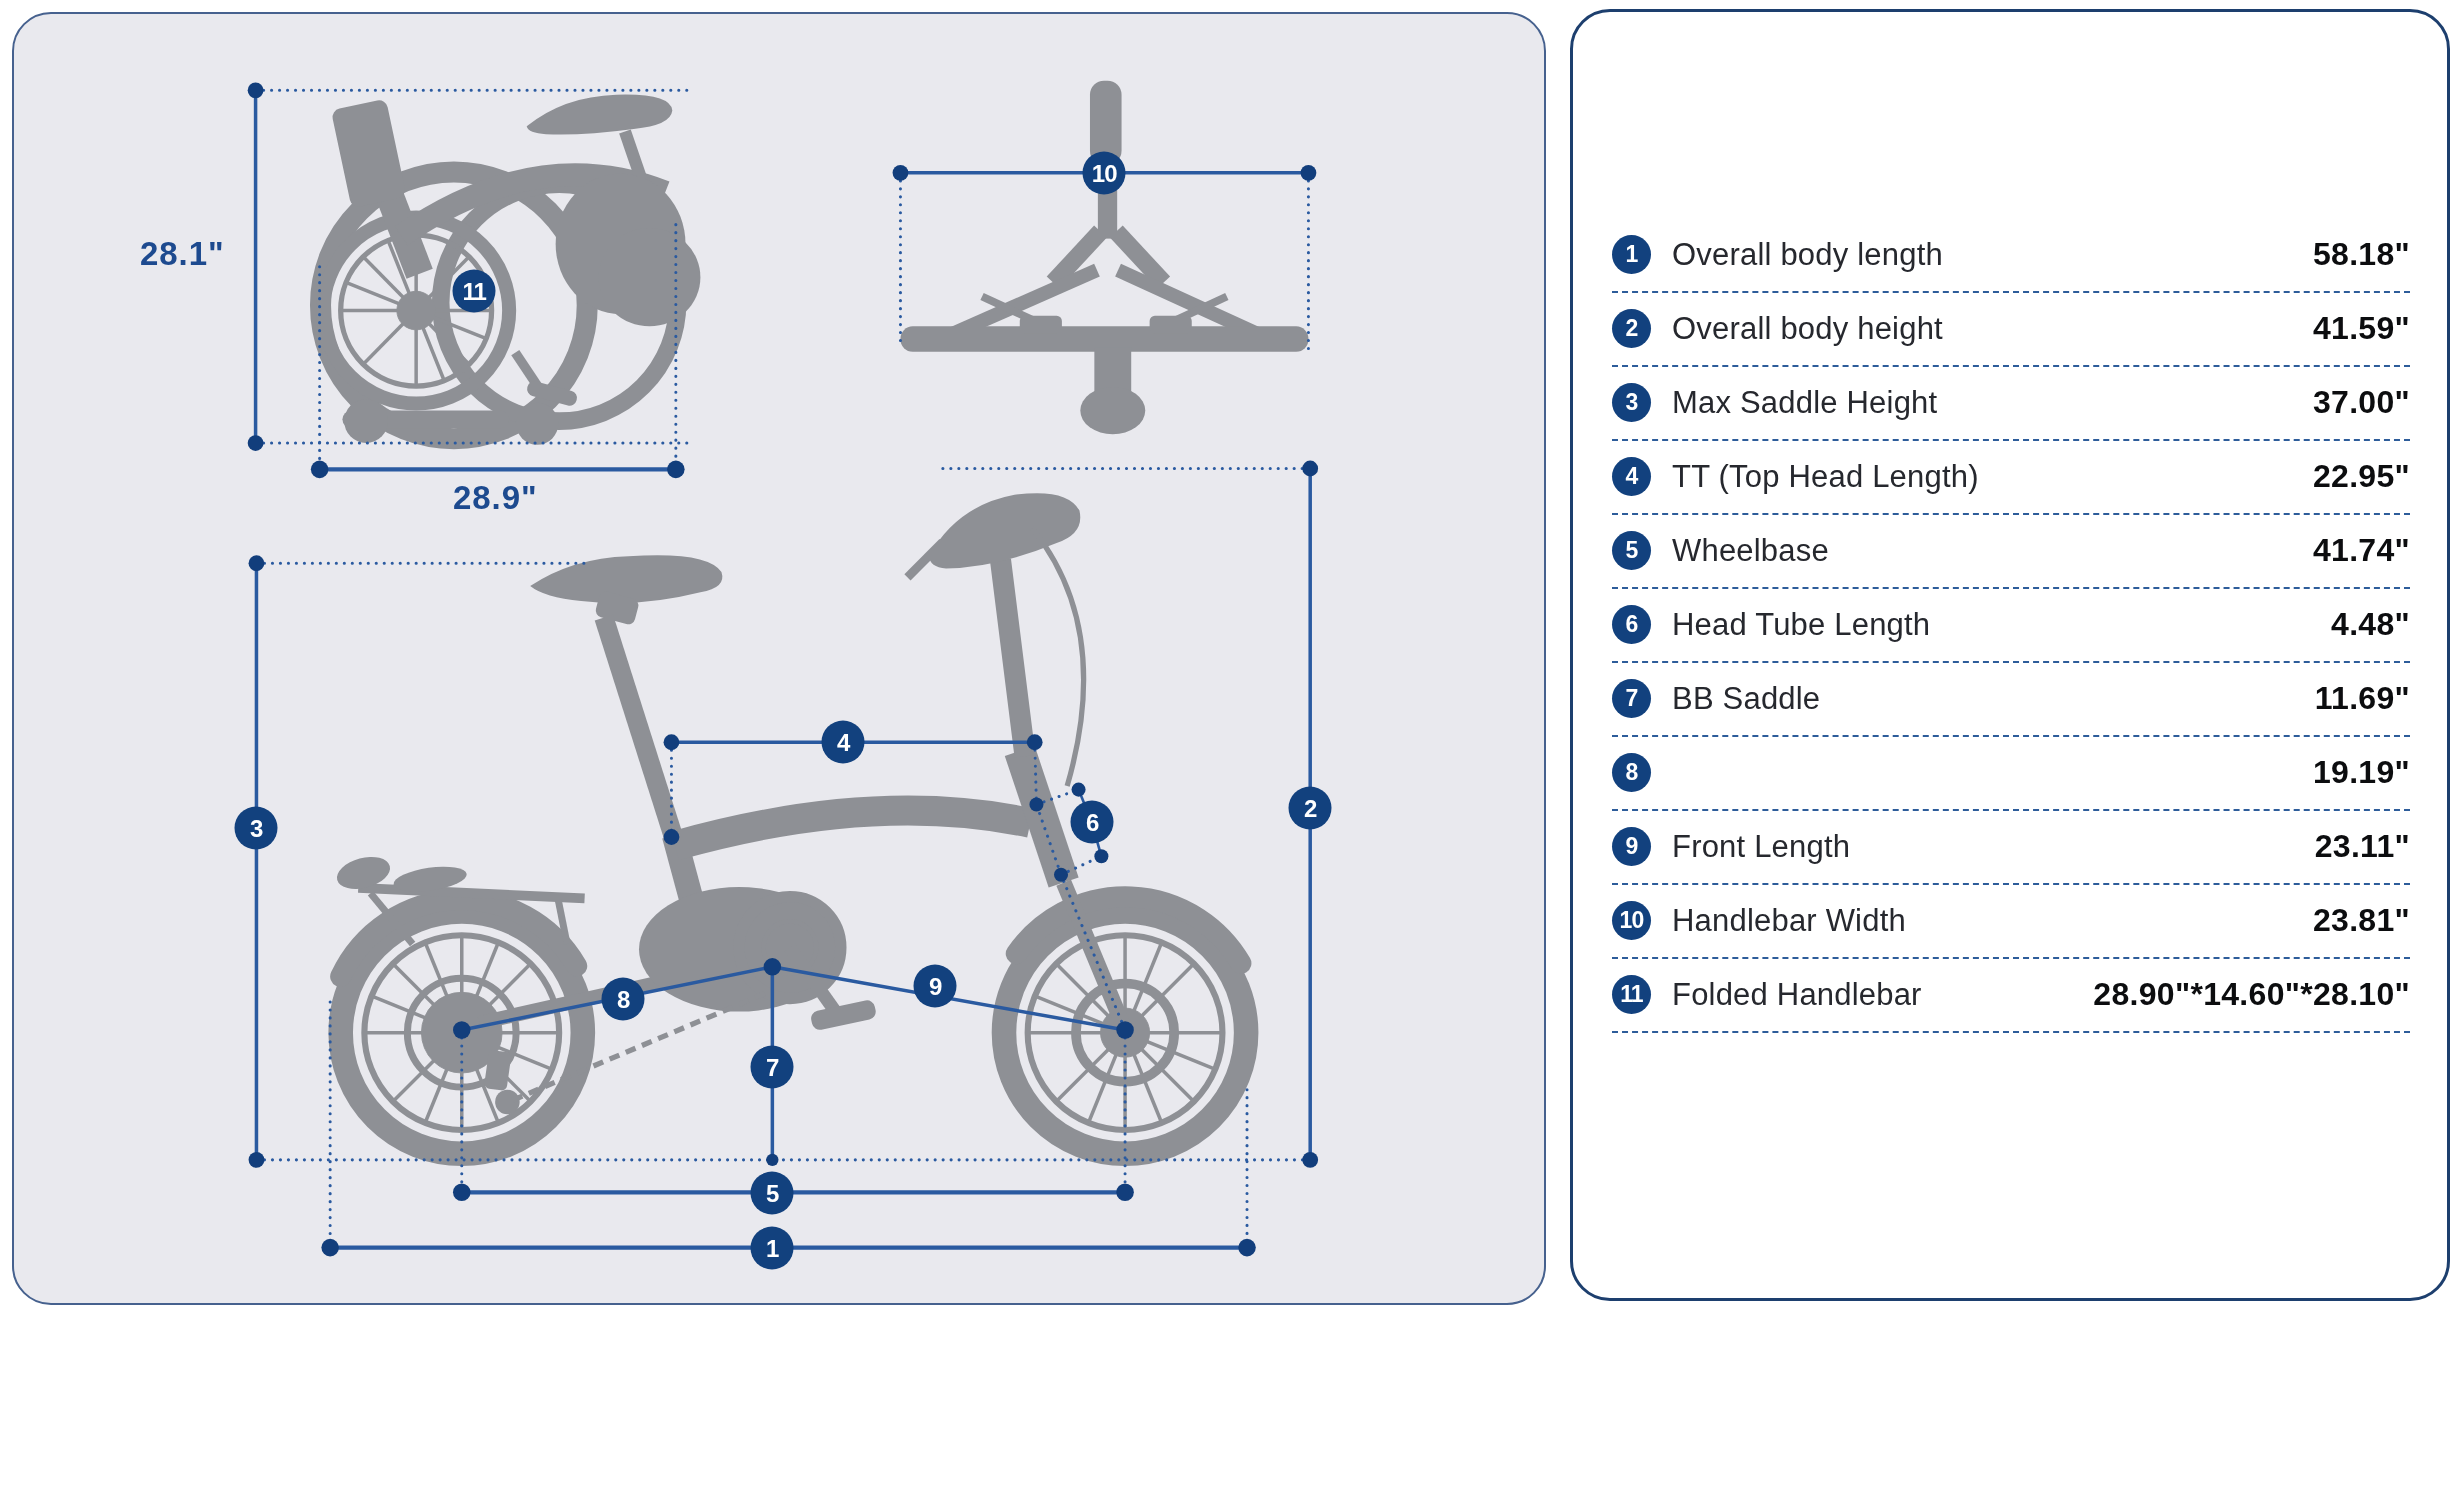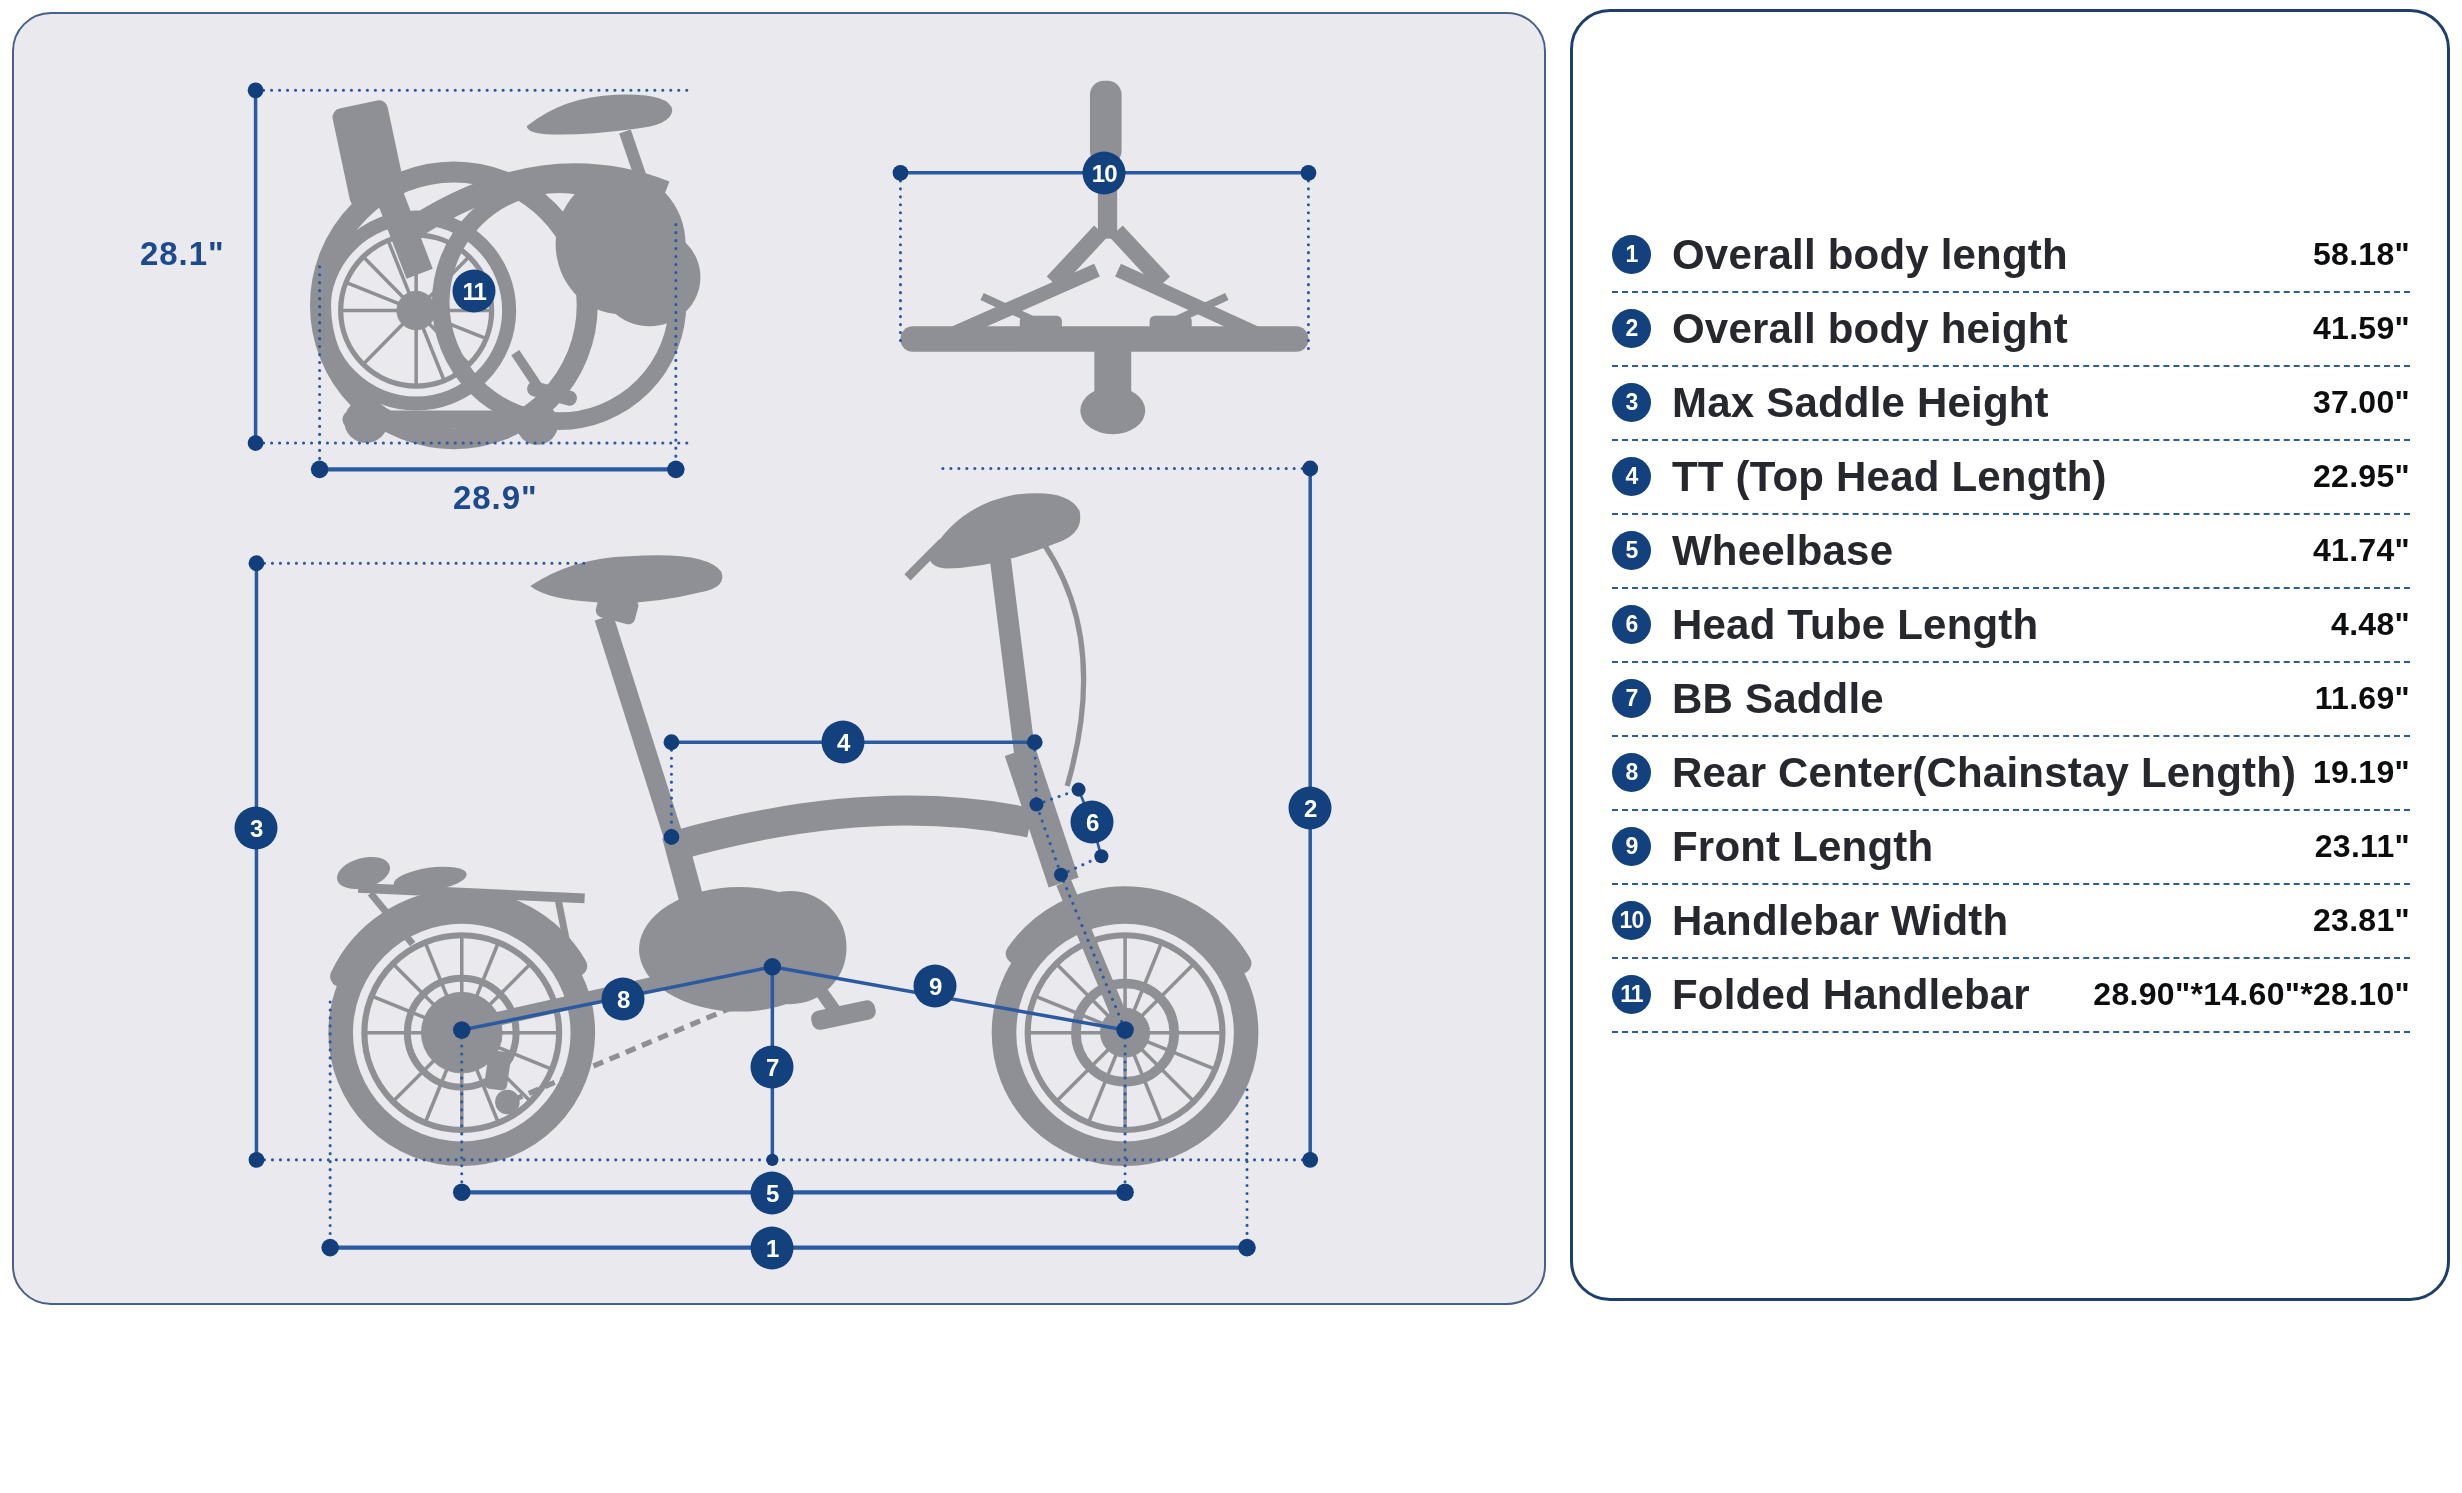--- a/index.html
+++ b/index.html
@@ -54,21 +54,21 @@
     height:74px; display:flex; align-items:center;
     border-bottom:2.6px dashed #2d5c9a; box-sizing:border-box;
   }
   .num-badge {
     flex:0 0 auto; width:39px; height:39px; border-radius:50%;
     background:#12417e; color:#ffffff;
     display:flex; align-items:center; justify-content:center;
     font-size:23px; font-weight:700; letter-spacing:-0.9px;
   }
   .row-label {
-    margin-left:21px; font-size:42px; color:#26282e; font-weight:700;
+    margin-left:21px; font-size:31px; color:#26282e; font-weight:400;
     letter-spacing:0.2px; white-space:nowrap;
   }
   .row-value {
     margin-left:auto; font-size:32px; font-weight:800; color:#0c0d0f;
     letter-spacing:0.3px; white-space:nowrap;
   }
 </style>
 </head>
 <body>
 
@@ -345,21 +345,20 @@
       <div class="row-label">Head Tube Length</div>
       <div class="row-value">4.48"</div>
     </div>
     <div class="legend-row">
       <div class="num-badge">7</div>
       <div class="row-label">BB Saddle</div>
       <div class="row-value">11.69"</div>
     </div>
     <div class="legend-row">
       <div class="num-badge">8</div>
-      <div class="row-label">Rear Center(Chainstay Length)</div>
       <div class="row-value">19.19"</div>
     </div>
     <div class="legend-row">
       <div class="num-badge">9</div>
       <div class="row-label">Front Length</div>
       <div class="row-value">23.11"</div>
     </div>
     <div class="legend-row">
       <div class="num-badge">10</div>
       <div class="row-label">Handlebar Width</div>

